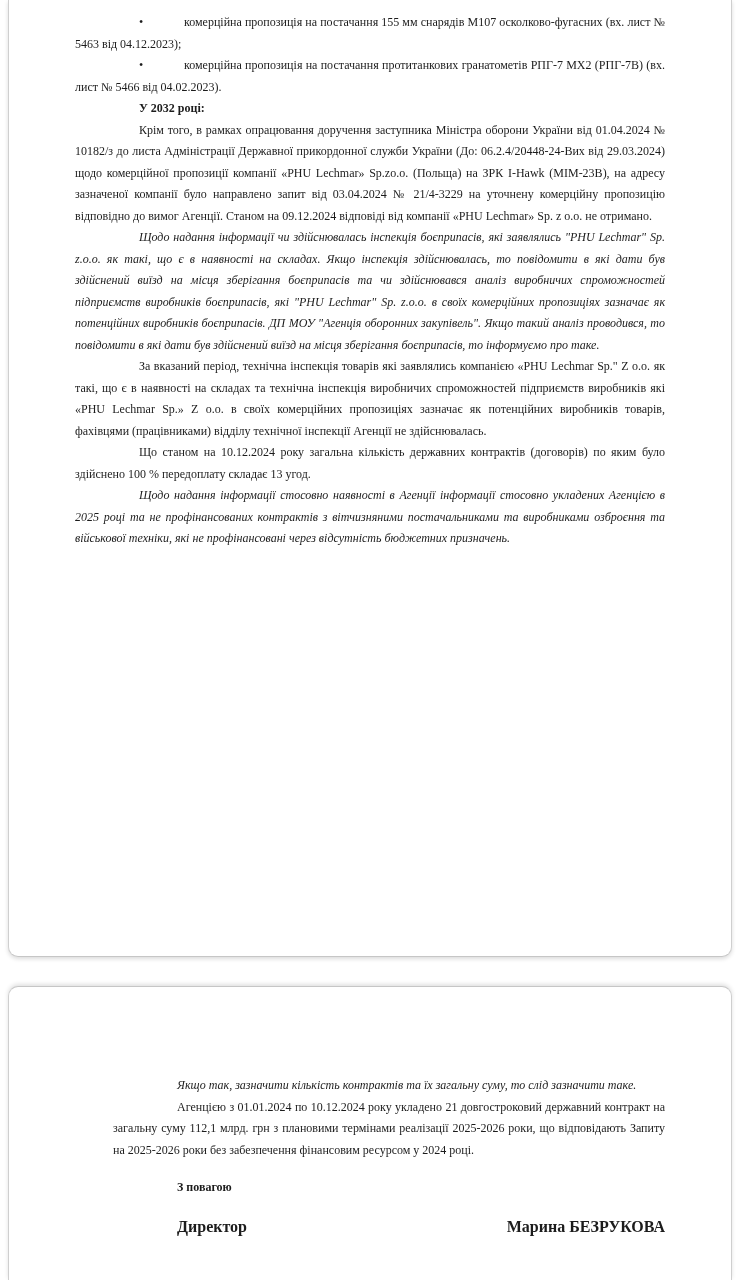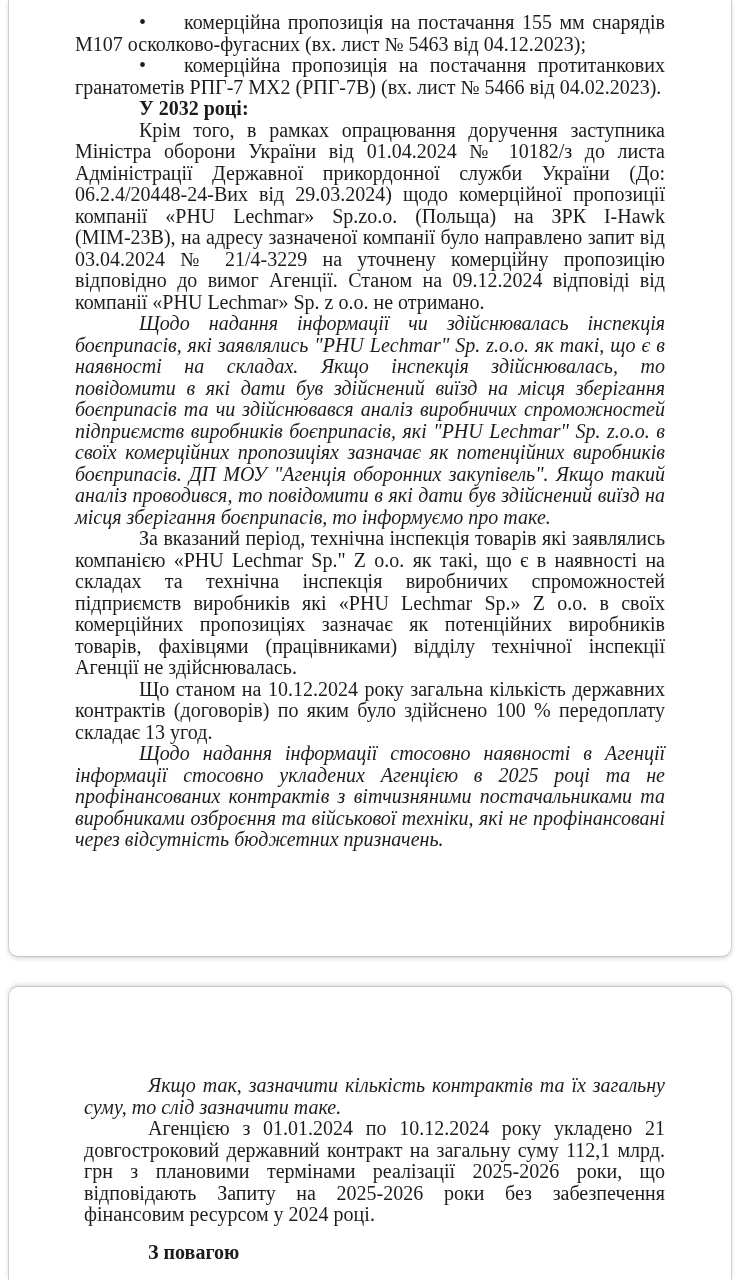--- a/index.html
+++ b/index.html
@@ -42,26 +42,26 @@
     background: #e9e9e9;
     margin-left: 0;
     position: relative;
     z-index: -1;
   }
   .page-2 {
     height: 294px;
     border-top: 1px solid #c6c6c6;
     border-radius: 10px 10px 0 0;
     box-shadow: 0 -2px 4px rgba(0,0,0,0.12);
-    padding: 88px 66px 0 75px;
+    padding: 88px 66px 0 104px;
     position: relative;
   }
   .para {
     margin: 0;
-    font-size: 20px;
+    font-size: 12px;
     line-height: 21.5px;
     text-align: justify;
     text-indent: 64px;
     color: #1c1c1c;
   }
   .para.italic {
     font-style: italic;
   }
   .para.bold {
     font-weight: bold;
@@ -118,16 +118,20 @@
   <div class="page-gap"></div>
 
   <div class="page page-2">
 
     <p class="para italic">Якщо так, зазначити кількість контрактів та їх загальну суму, то слід зазначити таке.</p>
 
     <p class="para">Агенцією з 01.01.2024 по 10.12.2024 року укладено 21 довгостроковий державний контракт на загальну суму 112,1 млрд. грн з плановими термінами реалізації 2025-2026 роки, що відповідають Запиту на 2025-2026 роки без забезпечення фінансовим ресурсом у 2024 році.</p>
 
     <p class="para bold closing">З повагою</p>
 
+    <div class="signature-row">
+      <span class="signature-title">Директор</span>
+      <span class="signature-name">Марина БЕЗРУКОВА</span>
+    </div>
 
   </div>
 
 </div>
 
 </body></html>

